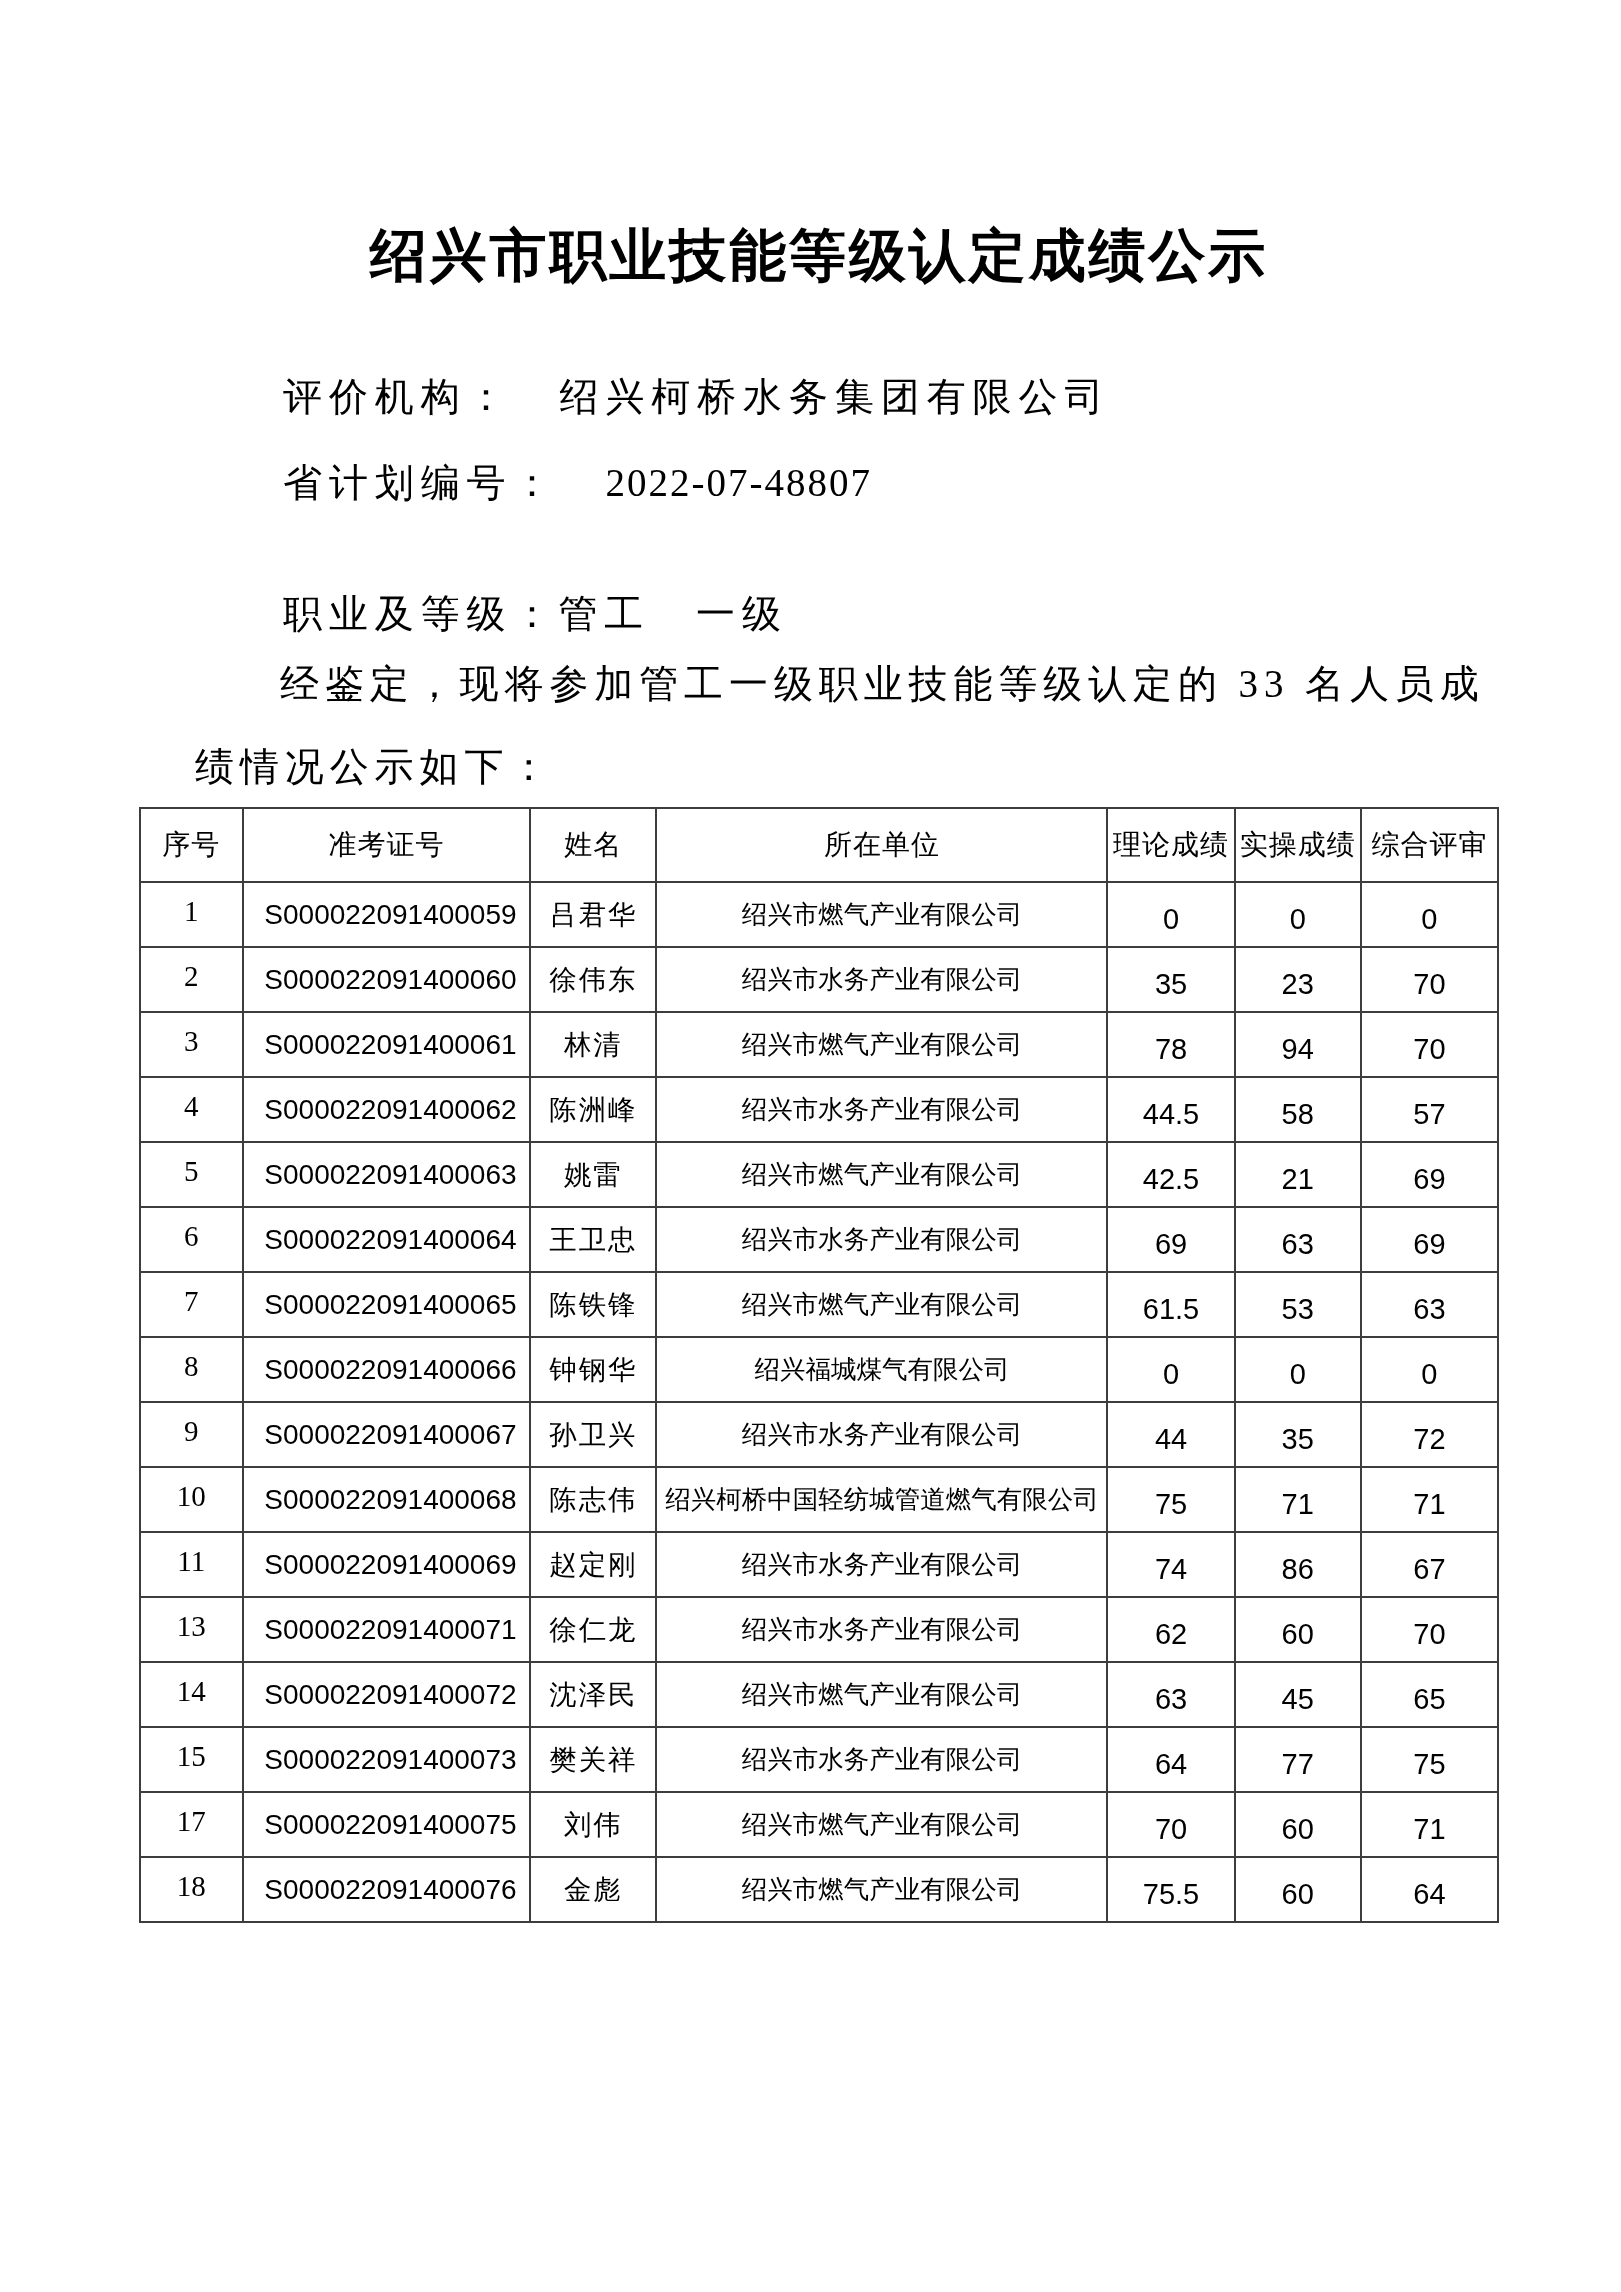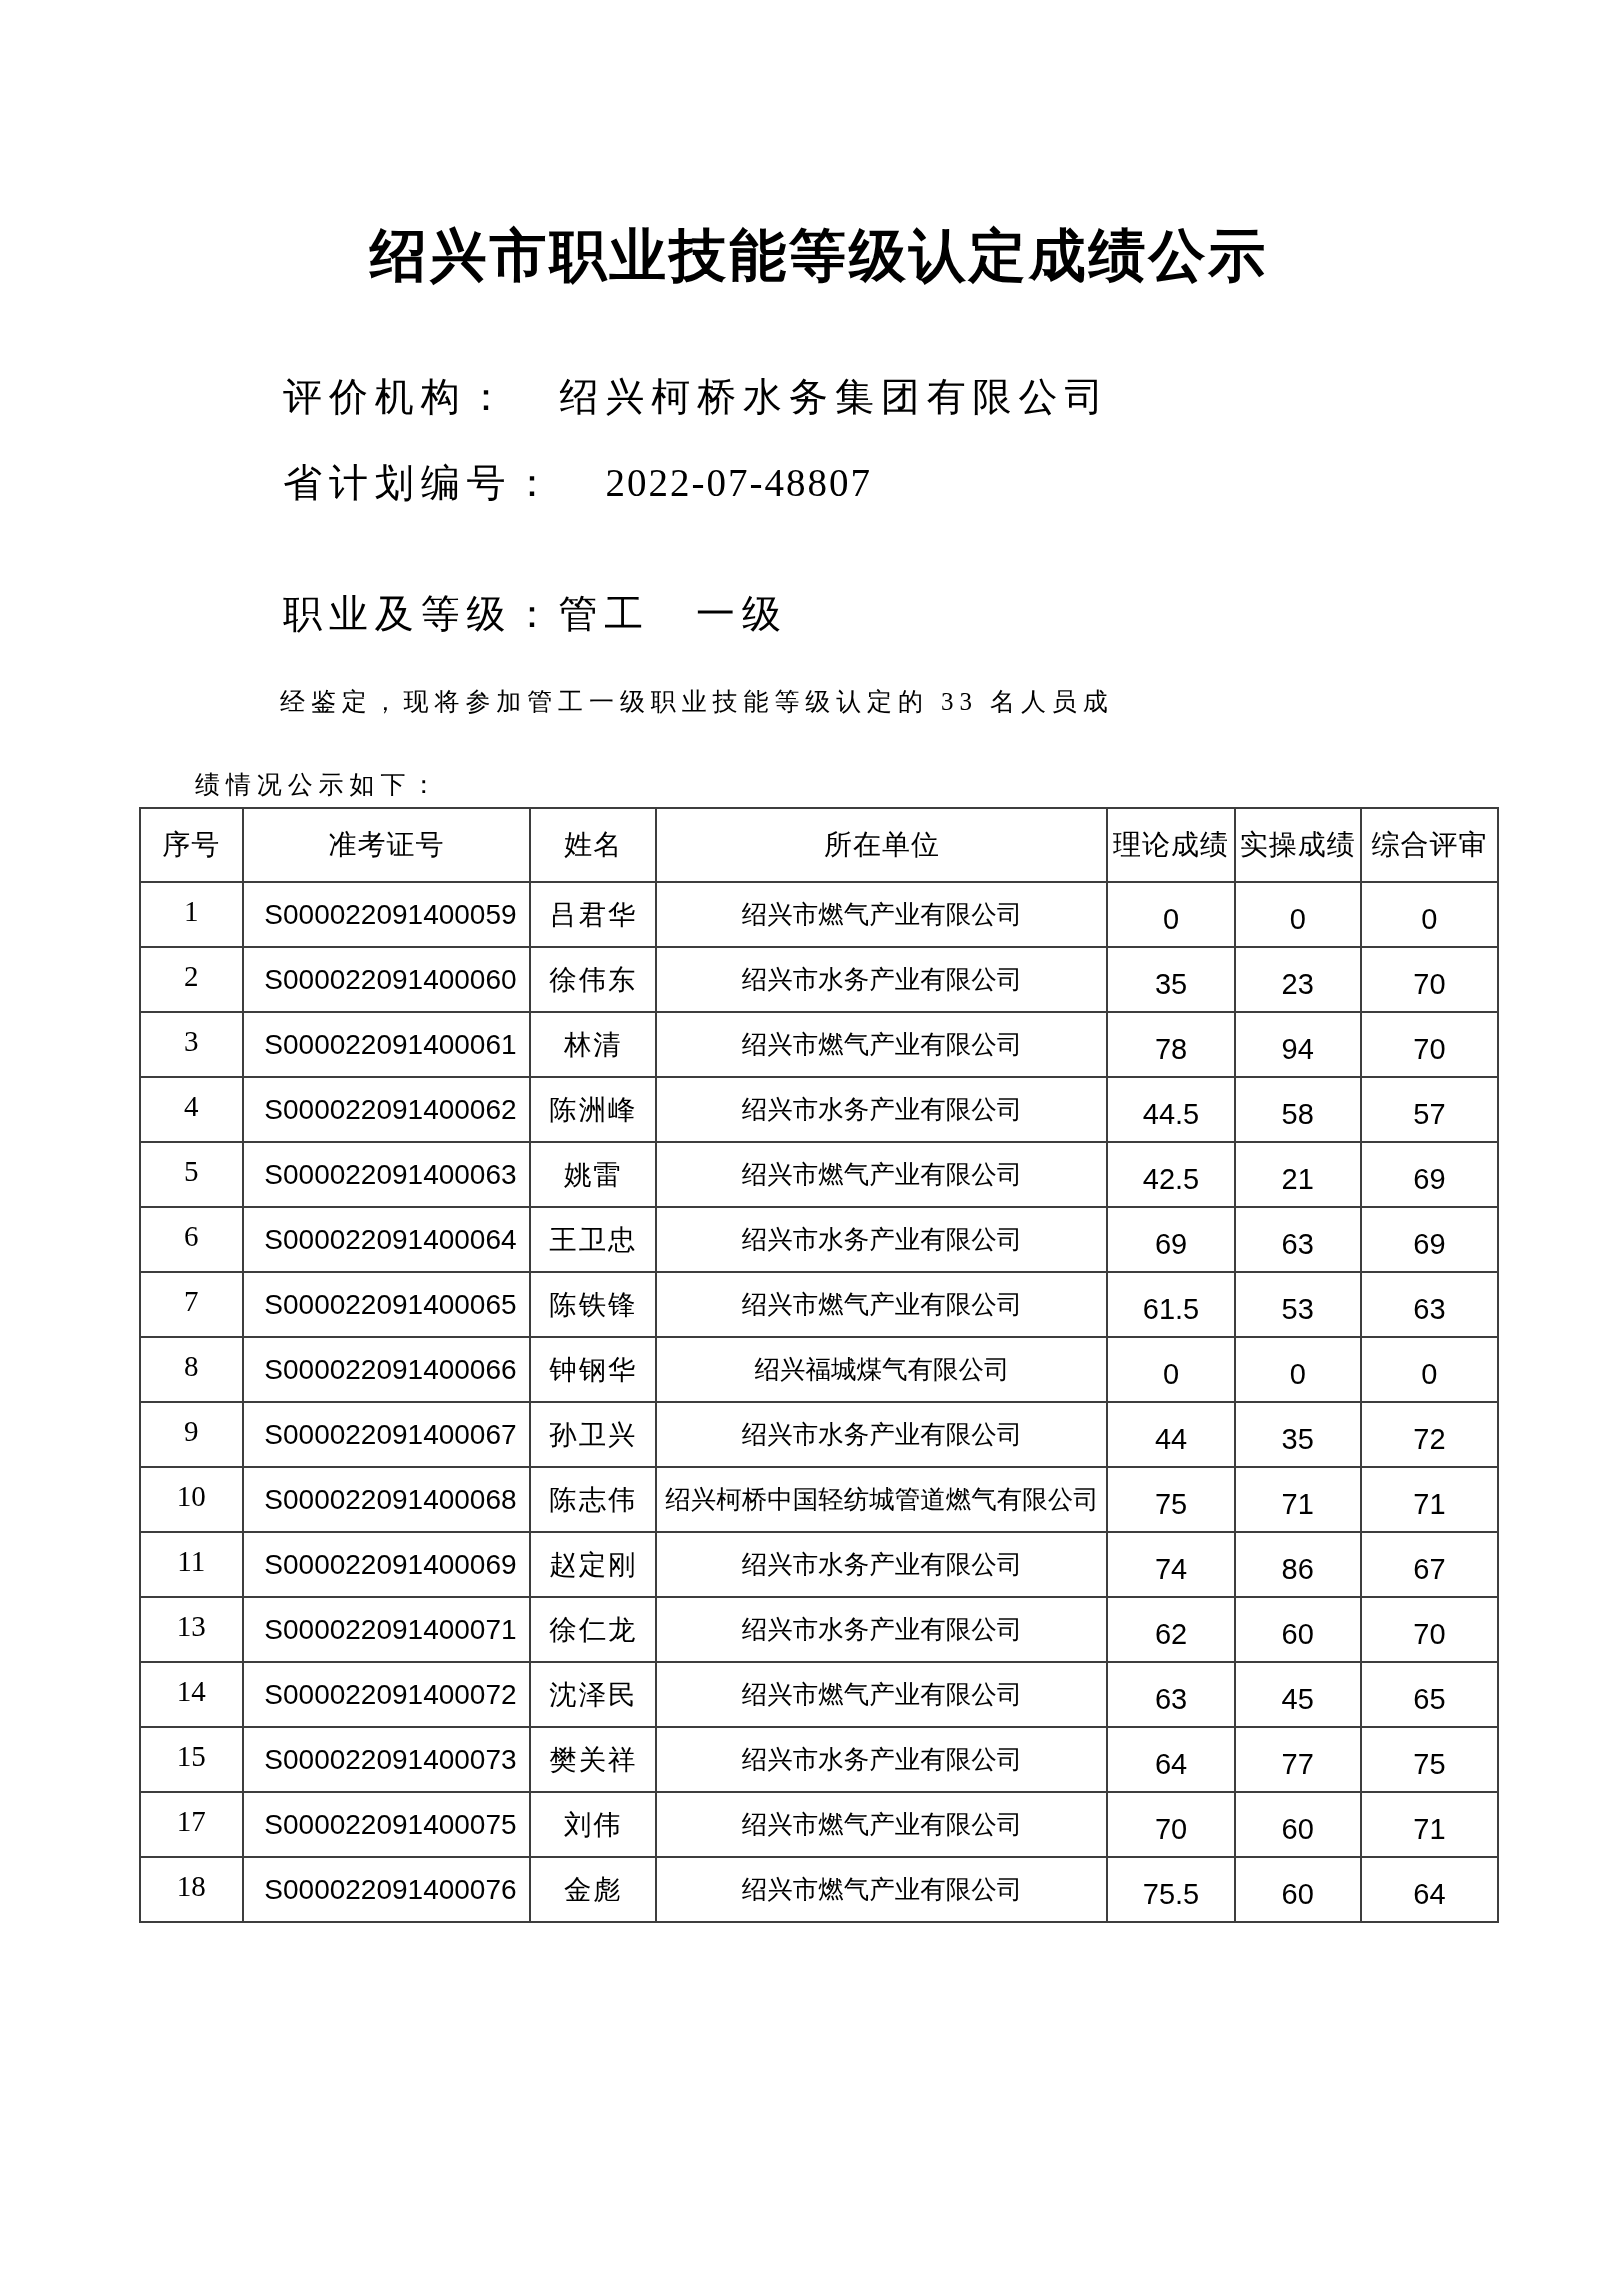--- a/index.html
+++ b/index.html
@@ -28,24 +28,23 @@
     letter-spacing:6.9px;
     white-space:nowrap;
   }
   #info-line-1{top:370px;}
   #info-line-2{top:456px;}
   #info-line-3{top:540px;margin-top:47px;}
   .val-gap{margin-left:47px;}
   .val-num{letter-spacing:2px;}
   .para-line{
     position:absolute;
-    font-size:25px;
+    font-size:39px;
     letter-spacing:5.9px;
     white-space:nowrap;
-    margin-top:28px;
   }
   #para-line-1{left:280px;top:657px;}
   #para-line-2{left:195px;top:740px;}
   table.scores{
     position:absolute;
     left:139px; top:807px;
     width:1360px;
     border-collapse:collapse;
     table-layout:fixed;
     border:2.9px solid #1c1c1c;

